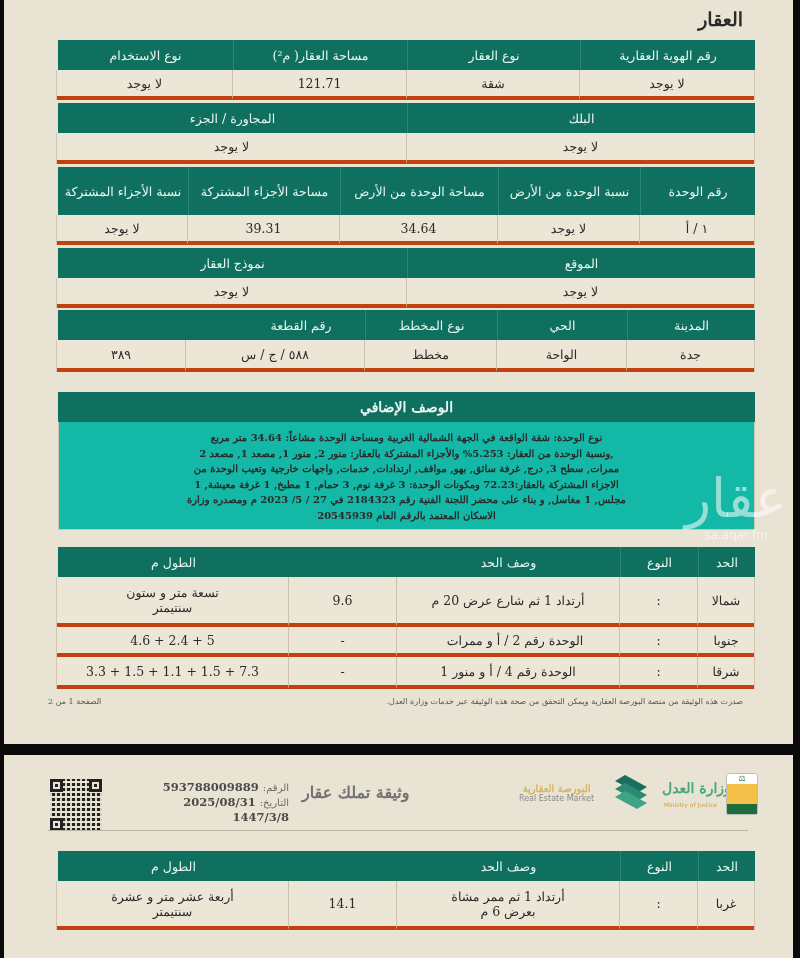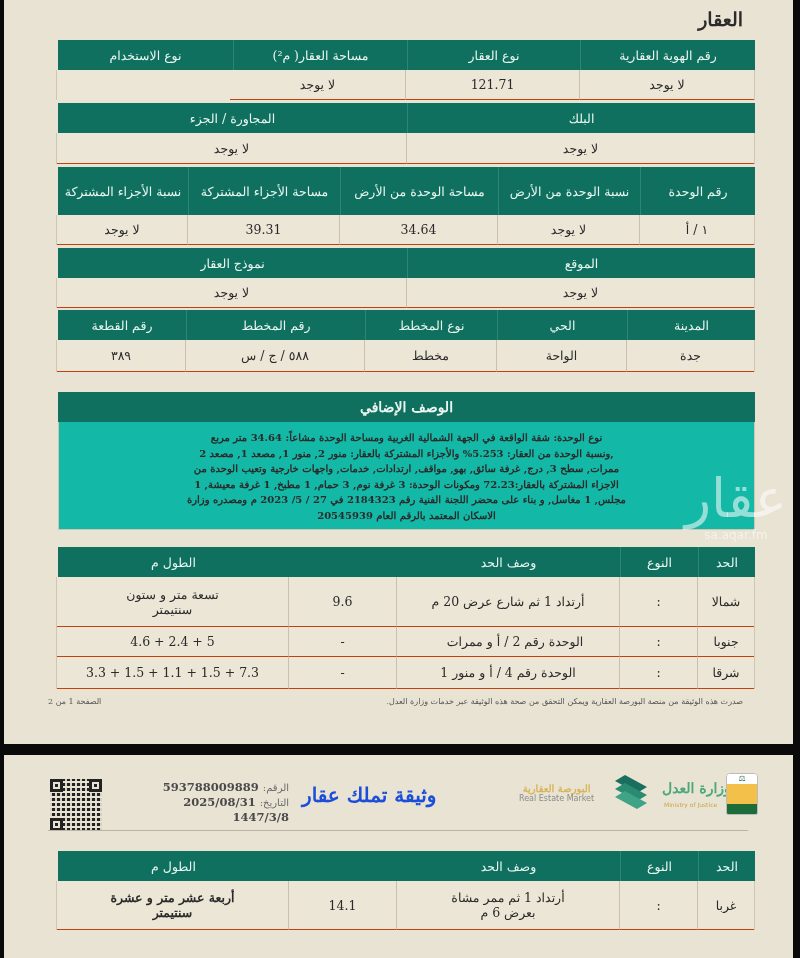--- a/index.html
+++ b/index.html
@@ -11,30 +11,30 @@
   .abs { position:absolute; }
   .title { right:50px; top:8px; font-size:19px; font-weight:bold; color:#2b2b2b; direction:rtl; }
   .tbl { position:absolute; left:54px; width:697px; direction:rtl; }
   .row { display:flex; width:100%; }
   .hdr { background:#0f7060; color:#eaf6ef; }
   .val { background:#ece6d7; }
   .cell { box-sizing:border-box; display:flex; align-items:center; justify-content:center; text-align:center;
           font-size:12.5px; line-height:15px; border-left:1px solid #c9c1ae; padding:0 6px; }
   .hdr .cell { border-left:1px solid #2d8575; }
   .cell:last-child { border-left:none; }
-  .val .cell { border-bottom:1px solid #c2410c; }
+  .val .cell { border-bottom:4px solid #c2410c; }
   .val { border-left:1px solid #cfc7b4; border-right:1px solid #cfc7b4; }
   .desc-head { background:#0f7060; color:#eaf6ef; font-size:14px; font-weight:bold; text-align:center; height:30px; line-height:30px; }
   .desc-body { background:#14b8a6; border:1px solid #cfc7b4; border-top:none; padding:8px 40px 6px 40px; font-size:10px; line-height:15.5px; font-weight:bold; text-align:center; direction:rtl; color:#2a2a2a; }
   .footer-note { right:50px; top:697px; font-size:8px; color:#555; direction:rtl; }
   .page-num { left:44px; top:697px; font-size:8px; color:#555; direction:rtl; }
   .watermark { right:6px; top:470px; color:rgba(255,255,255,0.55); text-align:center; direction:rtl; }
   .wm-big { font-size:54px; font-family:"DejaVu Sans", sans-serif; line-height:58px; }
   .wm-small { font-size:12px; font-family:"DejaVu Sans", sans-serif; }
-  .doc-title { left:298px; top:28px; font-size:20px; font-weight:bold; color:#1d4ed8; direction:rtl; }
+  .doc-title { left:298px; top:28px; font-size:16px; font-weight:bold; color:#737373; direction:rtl; }
   .meta { left:150px; top:25px; font-size:11.5px; font-weight:bold; color:#4a4a4a; direction:rtl; text-align:right; line-height:14px; width:135px; }
   .meta .lbl { color:#6a6a6a; font-weight:normal; font-size:10px; }
   .qr { left:46px; top:24px; width:52px; height:52px; background:
         repeating-linear-gradient(0deg, #222 0 3px, #e9e3d3 3px 5px),
         #222; position:absolute; }
   .qr-inner { position:absolute; inset:0;
      background: repeating-linear-gradient(90deg, rgba(233,227,211,0.9) 0 2px, transparent 2px 5px); }
   .qr-corner { position:absolute; width:13px; height:13px; border:3px solid #222; background:#e9e3d3; box-sizing:border-box; }
   .qr-corner::after { content:""; position:absolute; left:2px; top:2px; width:3px; height:3px; background:#222; }
   .hr { left:44px; width:700px; top:75px; height:1px; background:#bcb4a2; }
@@ -58,20 +58,21 @@
 
   <div class="tbl" style="top:40px;">
     <div class="row hdr" style="height:30px;">
       <div class="cell" style="width:175px;">رقم الهوية العقارية</div>
       <div class="cell" style="width:173px;text-align:center;">نوع العقار</div>
       <div class="cell" style="width:174px;">مساحة العقار( م²)</div>
       <div class="cell" style="width:175px;">نوع الاستخدام</div>
     </div>
     <div class="row val" style="height:30px;">
       <div class="cell" style="width:175px;">لا يوجد</div>
+      <div class="cell" style="width:173px;">شقة</div>
       <div class="cell" style="width:174px;">121.71</div>
       <div class="cell" style="width:175px;">لا يوجد</div>
     </div>
   </div>
 
   <div class="tbl" style="top:103px;">
     <div class="row hdr" style="height:30px;">
       <div class="cell" style="width:348px;">البلك</div>
       <div class="cell" style="width:349px;">المجاورة / الجزء</div>
     </div>
@@ -107,21 +108,20 @@
       <div class="cell" style="width:348px;">لا يوجد</div>
       <div class="cell" style="width:349px;">لا يوجد</div>
     </div>
   </div>
 
   <div class="tbl" style="top:310px;">
     <div class="row hdr" style="height:30px;">
       <div class="cell" style="width:128px;">المدينة</div>
       <div class="cell" style="width:130px;">الحي</div>
       <div class="cell" style="width:132px;">نوع المخطط</div>
-      <div class="cell" style="width:179px;">رقم المخطط</div>
       <div class="cell" style="width:128px;">رقم القطعة</div>
     </div>
     <div class="row val" style="height:32px;">
       <div class="cell" style="width:128px;">جدة</div>
       <div class="cell" style="width:130px;">الواحة</div>
       <div class="cell" style="width:132px;">مخطط</div>
       <div class="cell" style="width:179px;">٥٨٨ / ج / س</div>
       <div class="cell" style="width:128px;">٣٨٩</div>
     </div>
   </div>
@@ -223,16 +223,16 @@
       <div class="cell" style="width:78px;">النوع</div>
       <div class="cell" style="width:223px; border-left:none;">وصف الحد</div>
       <div class="cell" style="width:108px; border-left:none;"></div>
       <div class="cell" style="width:231px;">الطول م</div>
     </div>
     <div class="row val" style="height:49px;">
       <div class="cell" style="width:57px;">غربا</div>
       <div class="cell" style="width:78px;">:</div>
       <div class="cell" style="width:223px; padding:0 40px;">أرتداد 1 ثم ممر مشاة بعرض 6 م</div>
       <div class="cell" style="width:108px;">14.1</div>
-      <div class="cell" style="width:231px; padding:0 50px;font-weight:bold;">أربعة عشر متر و عشرة سنتيمتر</div>
+      <div class="cell" style="width:231px; padding:0 50px;">أربعة عشر متر و عشرة سنتيمتر</div>
     </div>
   </div>
 </div>
 
 </body></html>

